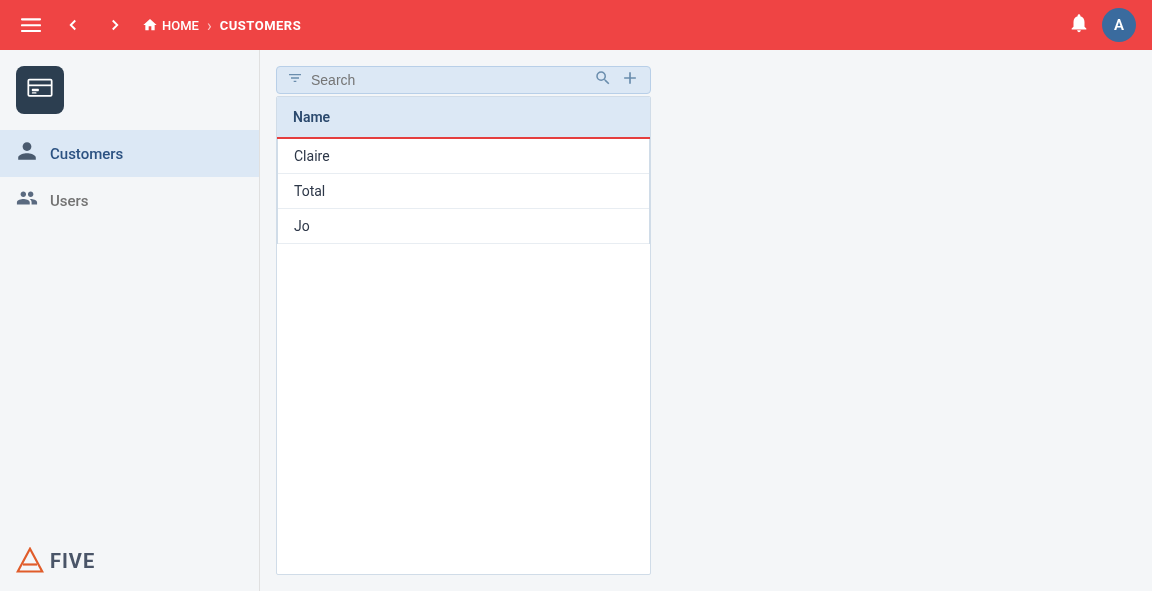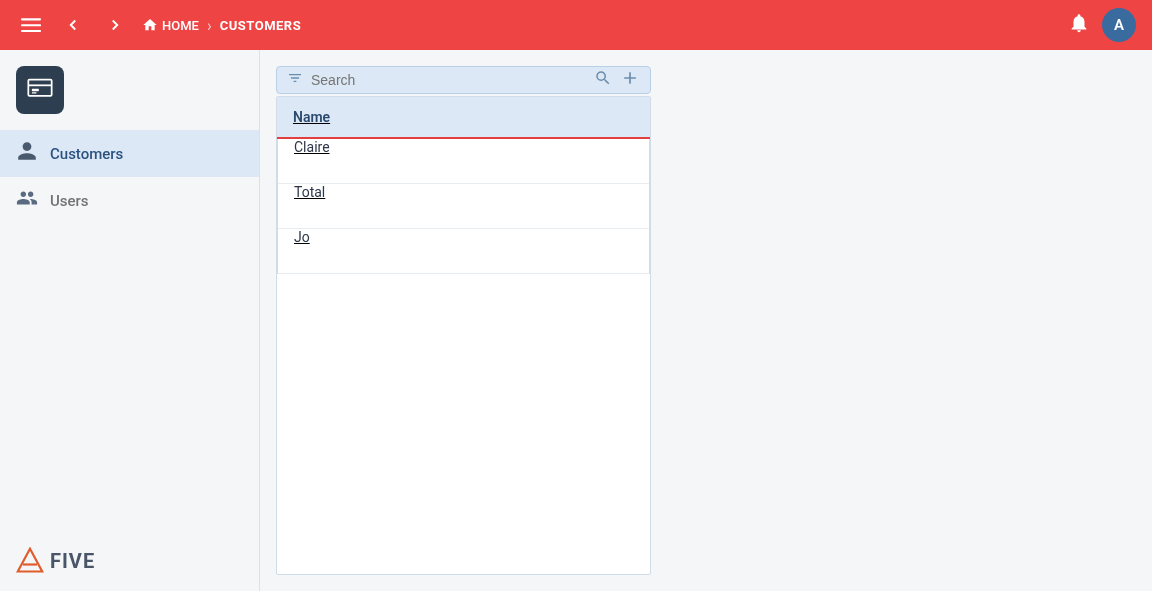--- a/index.html
+++ b/index.html
@@ -208,23 +208,23 @@
       height: 42px;
       border-bottom: 2px solid #e53e3e;
     }
     .table-header-cell {
       font-weight: 600;
       color: #2c4a6e;
       font-size: 14px;
     }
     .table-row {
       display: flex;
-      align-items: flex-start;
+      align-items: center;
       padding: 0 16px;
-      height: 45px;
+      height: 35px;
       border-bottom: 1px solid #e8edf2;
       cursor: pointer;
     }
     .table-cell {
       font-size: 14px;
       color: #2d3748;
     }
     .table-footer {
       background: #ebebeb;
       border-top: 1px solid #d0dce8;
@@ -234,21 +234,20 @@
       font-weight: 600;
       color: #4a5568;
       max-width: 375px;
     }
     .table-wrapper {
       display: flex;
       flex-direction: row;
       max-width: 375px;
       flex: 1;
       overflow: hidden;
-      text-decoration: underline;
     }
     .table-rows-container {
       flex: 1;
       background: white;
       border-left: 1px solid #d0dce8;
       border-right: 1px solid #d0dce8;
     }
   </style>
 </head>
 <body>

